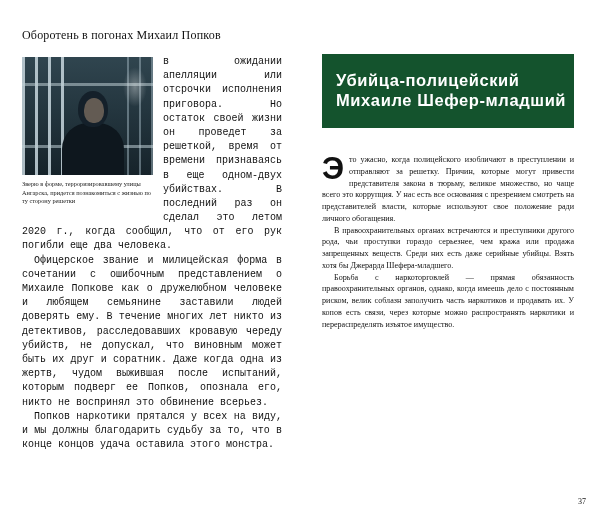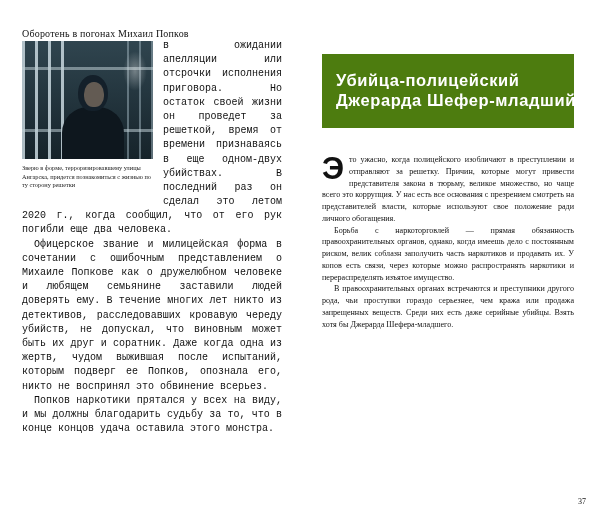--- a/index.html
+++ b/index.html
@@ -25,24 +25,25 @@
   .page-left {
     position: absolute;
     left: 0;
     top: 0;
     width: 300px;
     height: 524px;
     box-sizing: border-box;
     padding: 28px 18px 24px 22px;
   }
   .running-head {
-    font-size: 10px;
+    font-size: 12px;
     letter-spacing: 0.2px;
     color: #111;
     font-family: "Liberation Serif", serif;
+    margin-bottom: 12px;
     white-space: nowrap;
   }
   .left-body {
     position: relative;
   }
   .photo-block {
     float: left;
     width: 131px;
     margin: 2px 10px 6px 0;
   }
@@ -155,21 +156,21 @@
   .page-right {
     position: absolute;
     left: 300px;
     top: 0;
     width: 300px;
     height: 524px;
     box-sizing: border-box;
     padding: 28px 26px 24px 22px;
   }
   .title-banner {
-    background: #4d7c0f;
+    background: #14532d;
     color: #ffffff;
     padding: 16px 12px 18px 14px;
     margin-top: 26px;
     margin-bottom: 26px;
   }
   .title-banner .line {
     font-family: "Liberation Sans", sans-serif;
     font-weight: bold;
     font-size: 16.5px;
     line-height: 1.22;
@@ -237,27 +238,27 @@
         <p class="first">в ожидании апелляции или отсрочки исполнения приговора. Но остаток своей жизни он проведет за решеткой, время от времени признаваясь в еще одном-двух убийствах. В последний раз он сделал это летом 2020 г., когда сообщил, что от его рук погибли еще два человека.</p>
         <p>Офицерское звание и милицейская форма в сочетании с ошибочным представлением о Михаиле Попкове как о дружелюбном человеке и любящем семьянине заставили людей доверять ему. В течение многих лет никто из детективов, расследовавших кровавую череду убийств, не допускал, что виновным может быть их друг и соратник. Даже когда одна из жертв, чудом выжившая после испытаний, которым подверг ее Попков, опознала его, никто не воспринял это обвинение всерьез.</p>
         <p>Попков наркотики прятался у всех на виду, и мы должны благодарить судьбу за то, что в конце концов удача оставила этого монстра.</p>
       </div>
     </div>
   </div>
 
   <div class="page-right">
     <div class="title-banner">
       <div class="line">Убийца-полицейский</div>
-      <div class="line">Джерарда Шефер-младший</div>
+      <div class="line">Михаиле Шефер-младший</div>
     </div>
 
     <div class="right-body">
       <p class="dropcap-para">
         <span class="dropcap">Э</span><span>то ужасно, когда полицейского изобличают в преступлении и отправляют за решетку. Причин, которые могут привести представителя закона в тюрьму, великое множество, но чаще всего это коррупция. У нас есть все основания с презрением смотреть на представителей власти, которые используют свое положение ради личного обогащения.</span>
       </p>
+      <p>В правоохранительных органах встречаются и преступники другого рода, чьи проступки гораздо серьезнее, чем кража или продажа запрещенных веществ. Среди них есть даже серийные убийцы. Взять хотя бы Джерарда Шефера-младшего.</p>
       <p>Борьба с наркоторговлей — прямая обязанность правоохранительных органов, однако, когда имеешь дело с постоянным риском, велик соблазн заполучить часть наркотиков и продавать их. У копов есть связи, через которые можно распространять наркотики и перераспределять изъятое имущество.</p>
-      <p>В правоохранительных органах встречаются и преступники другого рода, чьи проступки гораздо серьезнее, чем кража или продажа запрещенных веществ. Среди них есть даже серийные убийцы. Взять хотя бы Джерарда Шефера-младшего.</p>
     </div>
 
     <div class="folio">37</div>
   </div>
 
 </div>
 
 </body></html>

